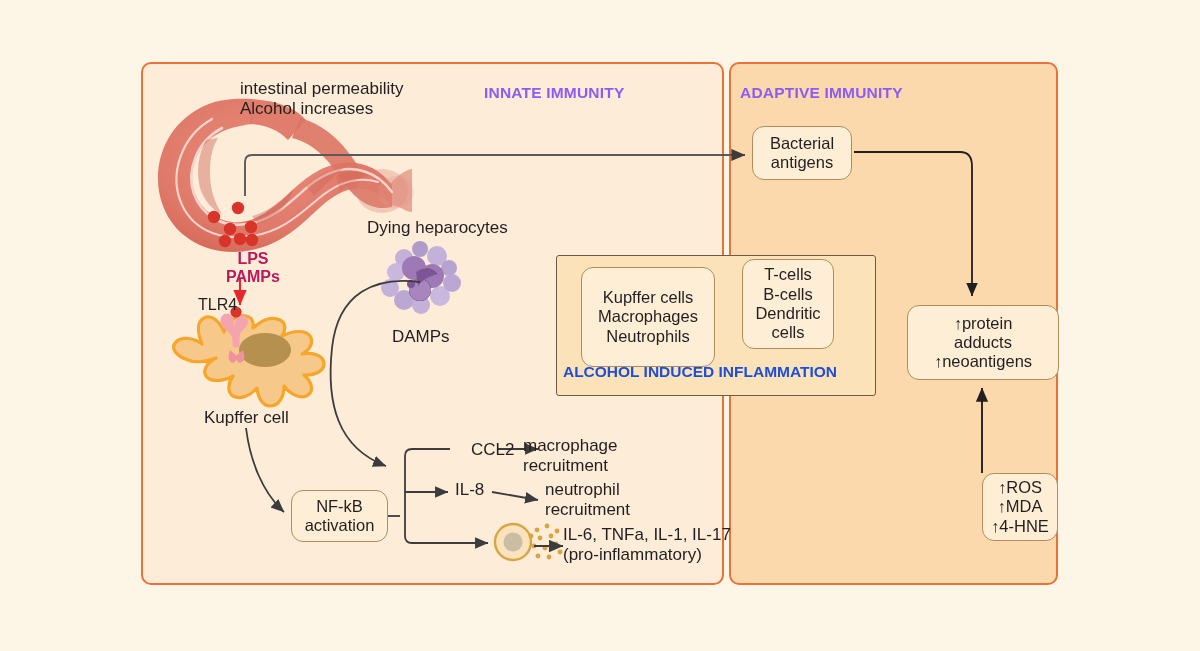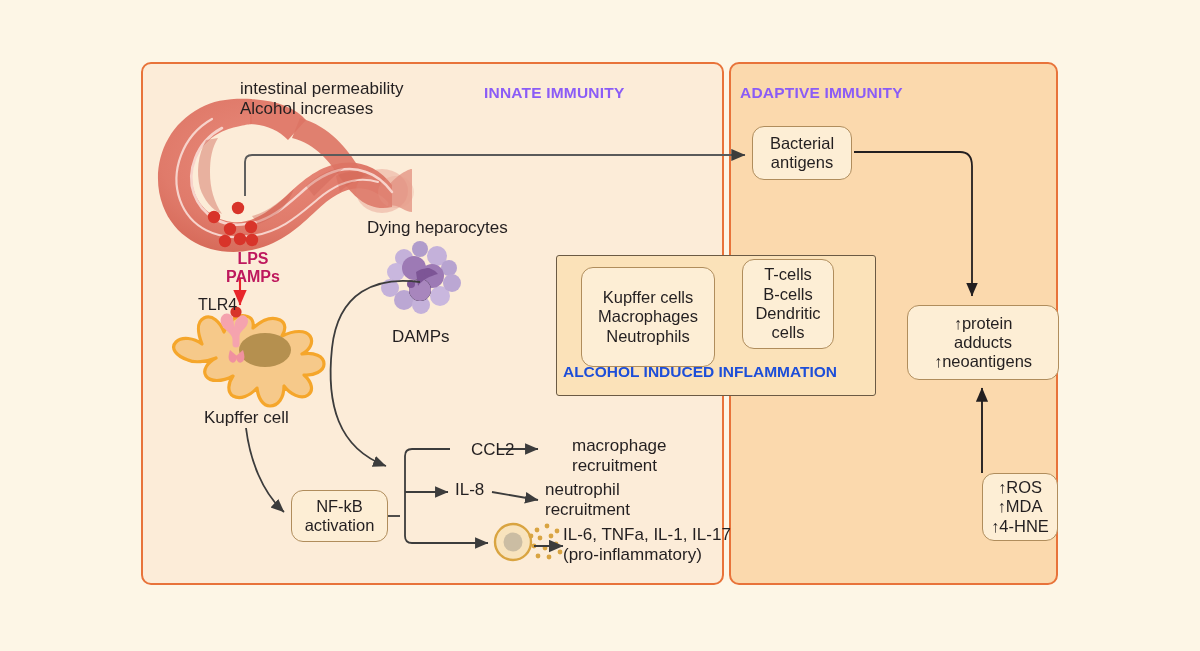--- a/index.html
+++ b/index.html
@@ -44,21 +44,21 @@
 
   .plabel{position:absolute;color:#231f20;font-size:17px;line-height:1.2;white-space:nowrap;}
   #alcohol-label{left:240px;top:79px;}
   #dying-label{left:367px;top:218px;}
   #damps-label{left:392px;top:327px;text-align:center;}
   #kupffer-label{left:204px;top:408px;}
   #tlr4-label{left:198px;top:295px;font-size:16px;}
   #lps-label{left:226px;top:250px;color:#be185d;font-weight:bold;font-size:16px;line-height:1.15;text-align:center;}
   #ccl2-label{left:455px;top:440px;margin-left:16px;}
   #il8-label{left:455px;top:480px;}
-  #macro-label{left:572px;top:436px;line-height:1.2;}
+  #macro-label{left:523px;top:436px;line-height:1.2;}
   #neutro-label{left:545px;top:480px;line-height:1.2;}
   #cyto-label{left:563px;top:525px;line-height:1.2;}
   .plabel em{font-style:normal;display:block;}
 
   svg.layer{position:absolute;left:0;top:0;width:1200px;height:651px;overflow:visible;pointer-events:none;}
 </style>
 </head>
 <body>
 
 <div id="stage">

